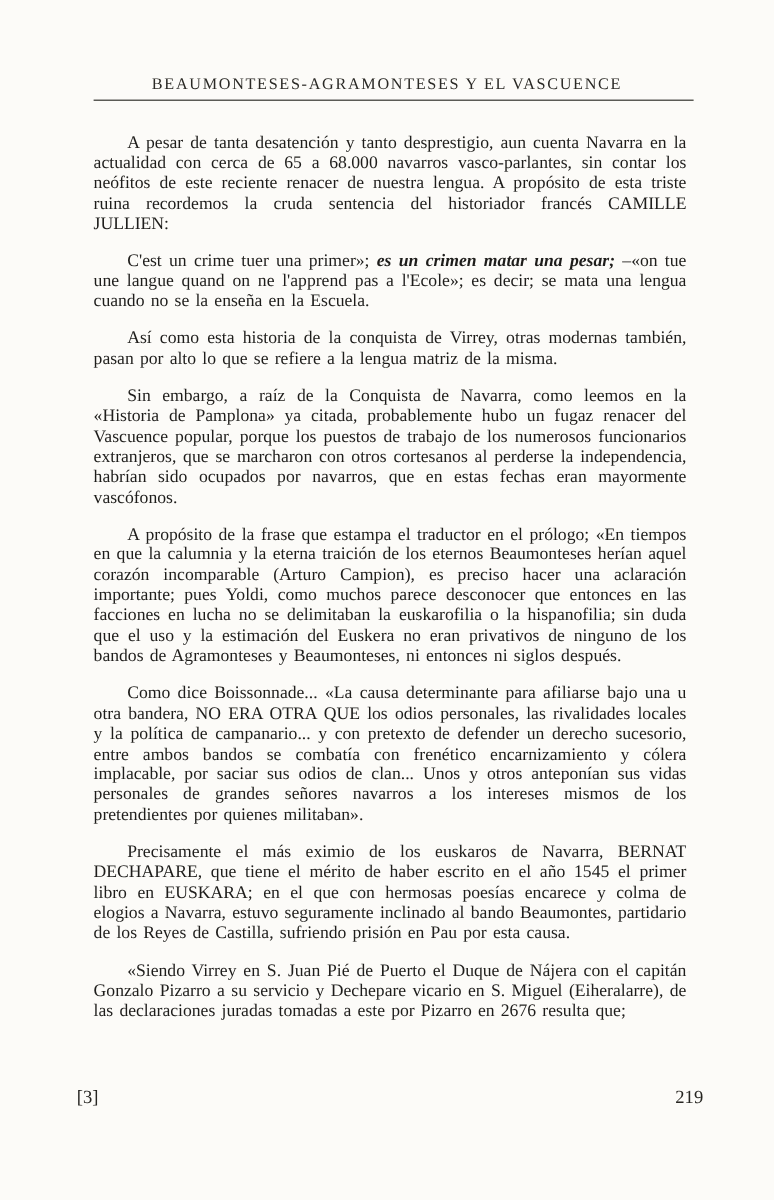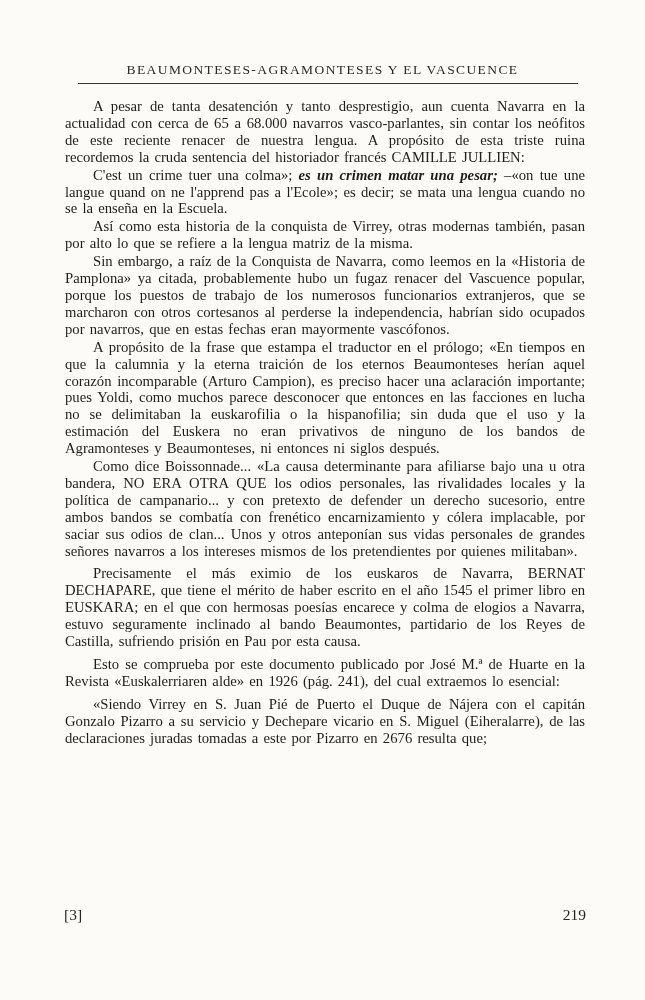--- a/index.html
+++ b/index.html
@@ -39,21 +39,21 @@
     position: absolute;
     top: 97px;
     left: 64px;
     width: 522px;
     font-size: 14.7px;
     line-height: 16.9px;
     text-align: justify;
     word-spacing: 1.5px;
   }
   .para {
-    margin: 1px;
+    margin: 14px;
     text-indent: 28px;
   }
   .para.gap {
     margin-top: 6px;
   }
   .run-em {
     font-style: italic;
     font-weight: 600;
   }
   .footer {
@@ -71,27 +71,26 @@
 <body>
 
 <div class="page">
 
   <div class="running-head">BEAUMONTESES-AGRAMONTESES Y EL VASCUENCE</div>
 
   <div class="head-rule"></div>
 
   <div class="body-text">
       <p class="para"><span>A pesar de tanta desatención y tanto desprestigio, aun cuenta Navarra en la actualidad con cerca de 65 a 68.000 navarros vasco-parlantes, sin contar los neófitos de este reciente renacer de nuestra lengua. A propósito de esta triste ruina recordemos la cruda sentencia del historiador francés CAMILLE JULLIEN:</span></p>
-      <p class="para"><span>C'est un crime tuer una colma»; </span><span class="run-em">es un crimen matar una pesar;</span><span> –«on tue une langue quand on ne l'apprend pas a l'Ecole»; es decir; se mata una lengua cuando no se la enseña en la Escuela.</span></p>
+      <p class="para"><span>C'est un crime tuer una primer»; </span><span class="run-em">es un crimen matar una pesar;</span><span> –«on tue une langue quand on ne l'apprend pas a l'Ecole»; es decir; se mata una lengua cuando no se la enseña en la Escuela.</span></p>
       <p class="para"><span>Así como esta historia de la conquista de Virrey, otras modernas también, pasan por alto lo que se refiere a la lengua matriz de la misma.</span></p>
       <p class="para"><span>Sin embargo, a raíz de la Conquista de Navarra, como leemos en la «Historia de Pamplona» ya citada, probablemente hubo un fugaz renacer del Vascuence popular, porque los puestos de trabajo de los numerosos funcionarios extranjeros, que se marcharon con otros cortesanos al perderse la independencia, habrían sido ocupados por navarros, que en estas fechas eran mayormente vascófonos.</span></p>
       <p class="para"><span>A propósito de la frase que estampa el traductor en el prólogo; «En tiempos en que la calumnia y la eterna traición de los eternos Beaumonteses herían aquel corazón incomparable (Arturo Campion), es preciso hacer una aclaración importante; pues Yoldi, como muchos parece desconocer que entonces en las facciones en lucha no se delimitaban la euskarofilia o la hispanofilia; sin duda que el uso y la estimación del Euskera no eran privativos de ninguno de los bandos de Agramonteses y Beaumonteses, ni entonces ni siglos después.</span></p>
       <p class="para"><span>Como dice Boissonnade... «La causa determinante para afiliarse bajo una u otra bandera, NO ERA OTRA QUE los odios personales, las rivalidades locales y la política de campanario... y con pretexto de defender un derecho sucesorio, entre ambos bandos se combatía con frenético encarnizamiento y cólera implacable, por saciar sus odios de clan... Unos y otros anteponían sus vidas personales de grandes señores navarros a los intereses mismos de los pretendientes por quienes militaban».</span></p>
       <p class="para gap"><span>Precisamente el más eximio de los euskaros de Navarra, BERNAT DECHAPARE, que tiene el mérito de haber escrito en el año 1545 el primer libro en EUSKARA; en el que con hermosas poesías encarece y colma de elogios a Navarra, estuvo seguramente inclinado al bando Beaumontes, partidario de los Reyes de Castilla, sufriendo prisión en Pau por esta causa.</span></p>
-      <p class="para gap"><span>Esto se comprueba por este documento publicado por José M.ª de Huarte en la Revista «Euskalerriaren alde» en 1926 (pág. 241), del cual extraemos lo esencial:</span></p>
       <p class="para gap"><span>«Siendo Virrey en S. Juan Pié de Puerto el Duque de Nájera con el capitán Gonzalo Pizarro a su servicio y Dechepare vicario en S. Miguel (Eiheralarre), de las declaraciones juradas tomadas a este por Pizarro en 2676 resulta que;</span></p>
     </div>
 
   <div class="footer">
     <span>[3]</span>
     <span>219</span>
   </div>
 
 </div>
 

